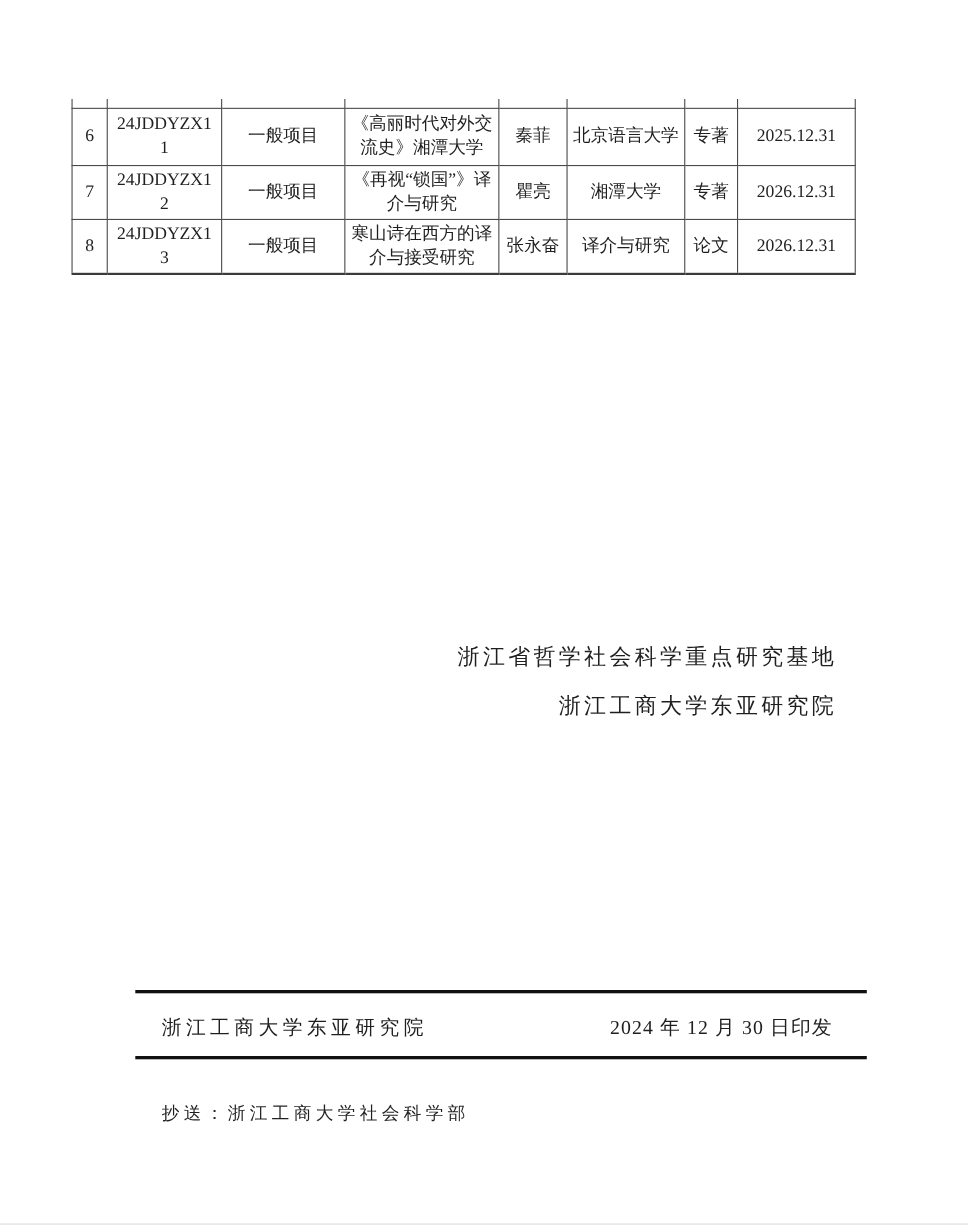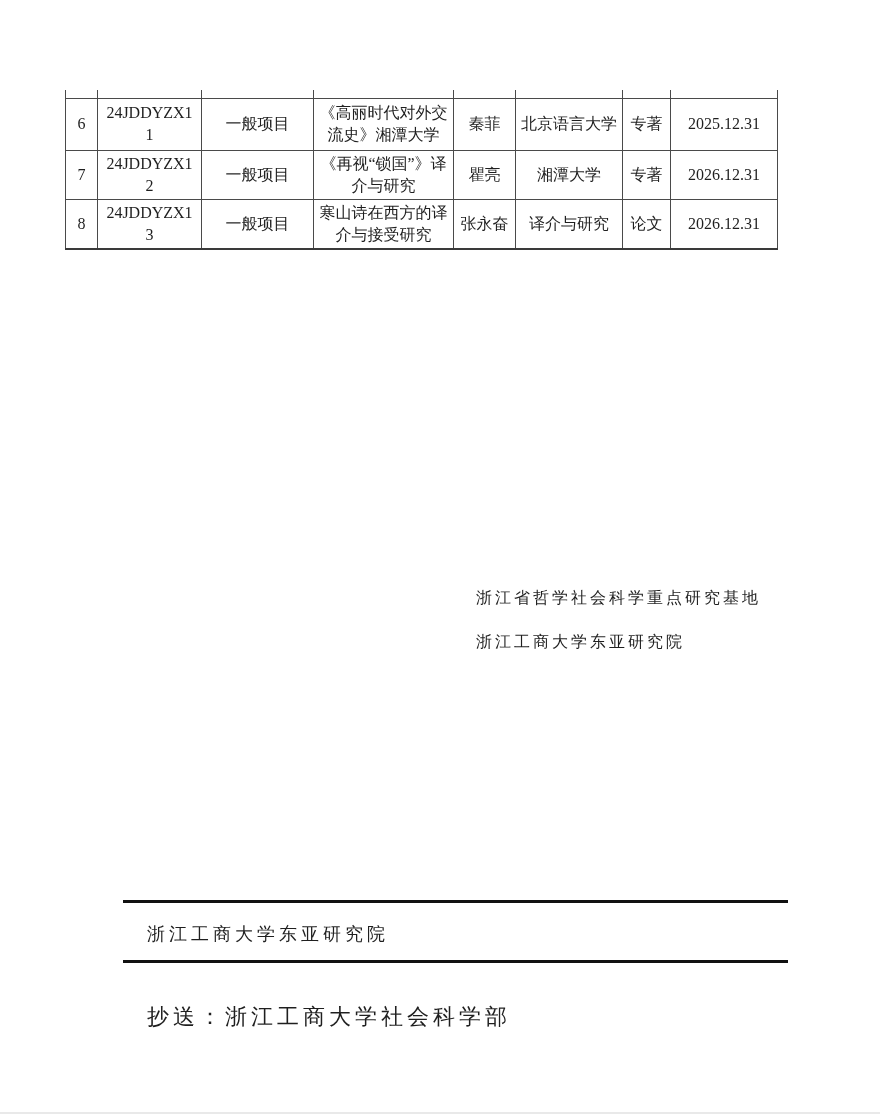--- a/index.html
+++ b/index.html
@@ -43,21 +43,22 @@
   table.projects tr.r7 td { height: 48px; }
   table.projects tr.r8 td { height: 49px; }
   table.projects tr.r8 td { border-bottom: 2px solid #3a3a3a; }
   td.c-outcome { padding: 2px 3px; margin-top: 36px; }
 
   
   .sig {
     position: absolute;
     top: 576px;
     right: 119px;
-    font-size: 16px;
+    text-align: right;
+    font-size: 20px;
     letter-spacing: 3px;
     line-height: 44px;
     white-space: nowrap;
     margin-left: 38px;
   }
 
   
   .rule {
     position: absolute;
     left: 123px;
@@ -79,21 +80,21 @@
     font-size: 18px;
     line-height: 24px;
   }
   .footer-issuer { letter-spacing: 4px; white-space: nowrap; }
   .footer-date { letter-spacing: 1px; white-space: nowrap; }
 
   .cc-line {
     position: absolute;
     left: 147px;
     top: 1002px;
-    font-size: 22px;
+    font-size: 16px;
     letter-spacing: 4px;
     white-space: nowrap;
   }
 </style>
 </head>
 <body>
 
 <div class="page">
 
   <table class="projects">
@@ -153,19 +154,20 @@
 
   <div class="sig">
     <div>浙江省哲学社会科学重点研究基地</div>
     <div>浙江工商大学东亚研究院</div>
   </div>
 
   <div class="rule rule-top"></div>
 
   <div class="footer-row">
     <span class="footer-issuer">浙江工商大学东亚研究院</span>
+    <span class="footer-date">2024 年 12 月 30 日印发</span>
   </div>
 
   <div class="rule rule-bottom"></div>
 
   <div class="cc-line">抄送：浙江工商大学社会科学部</div>
 
 </div>
 
 </body></html>

